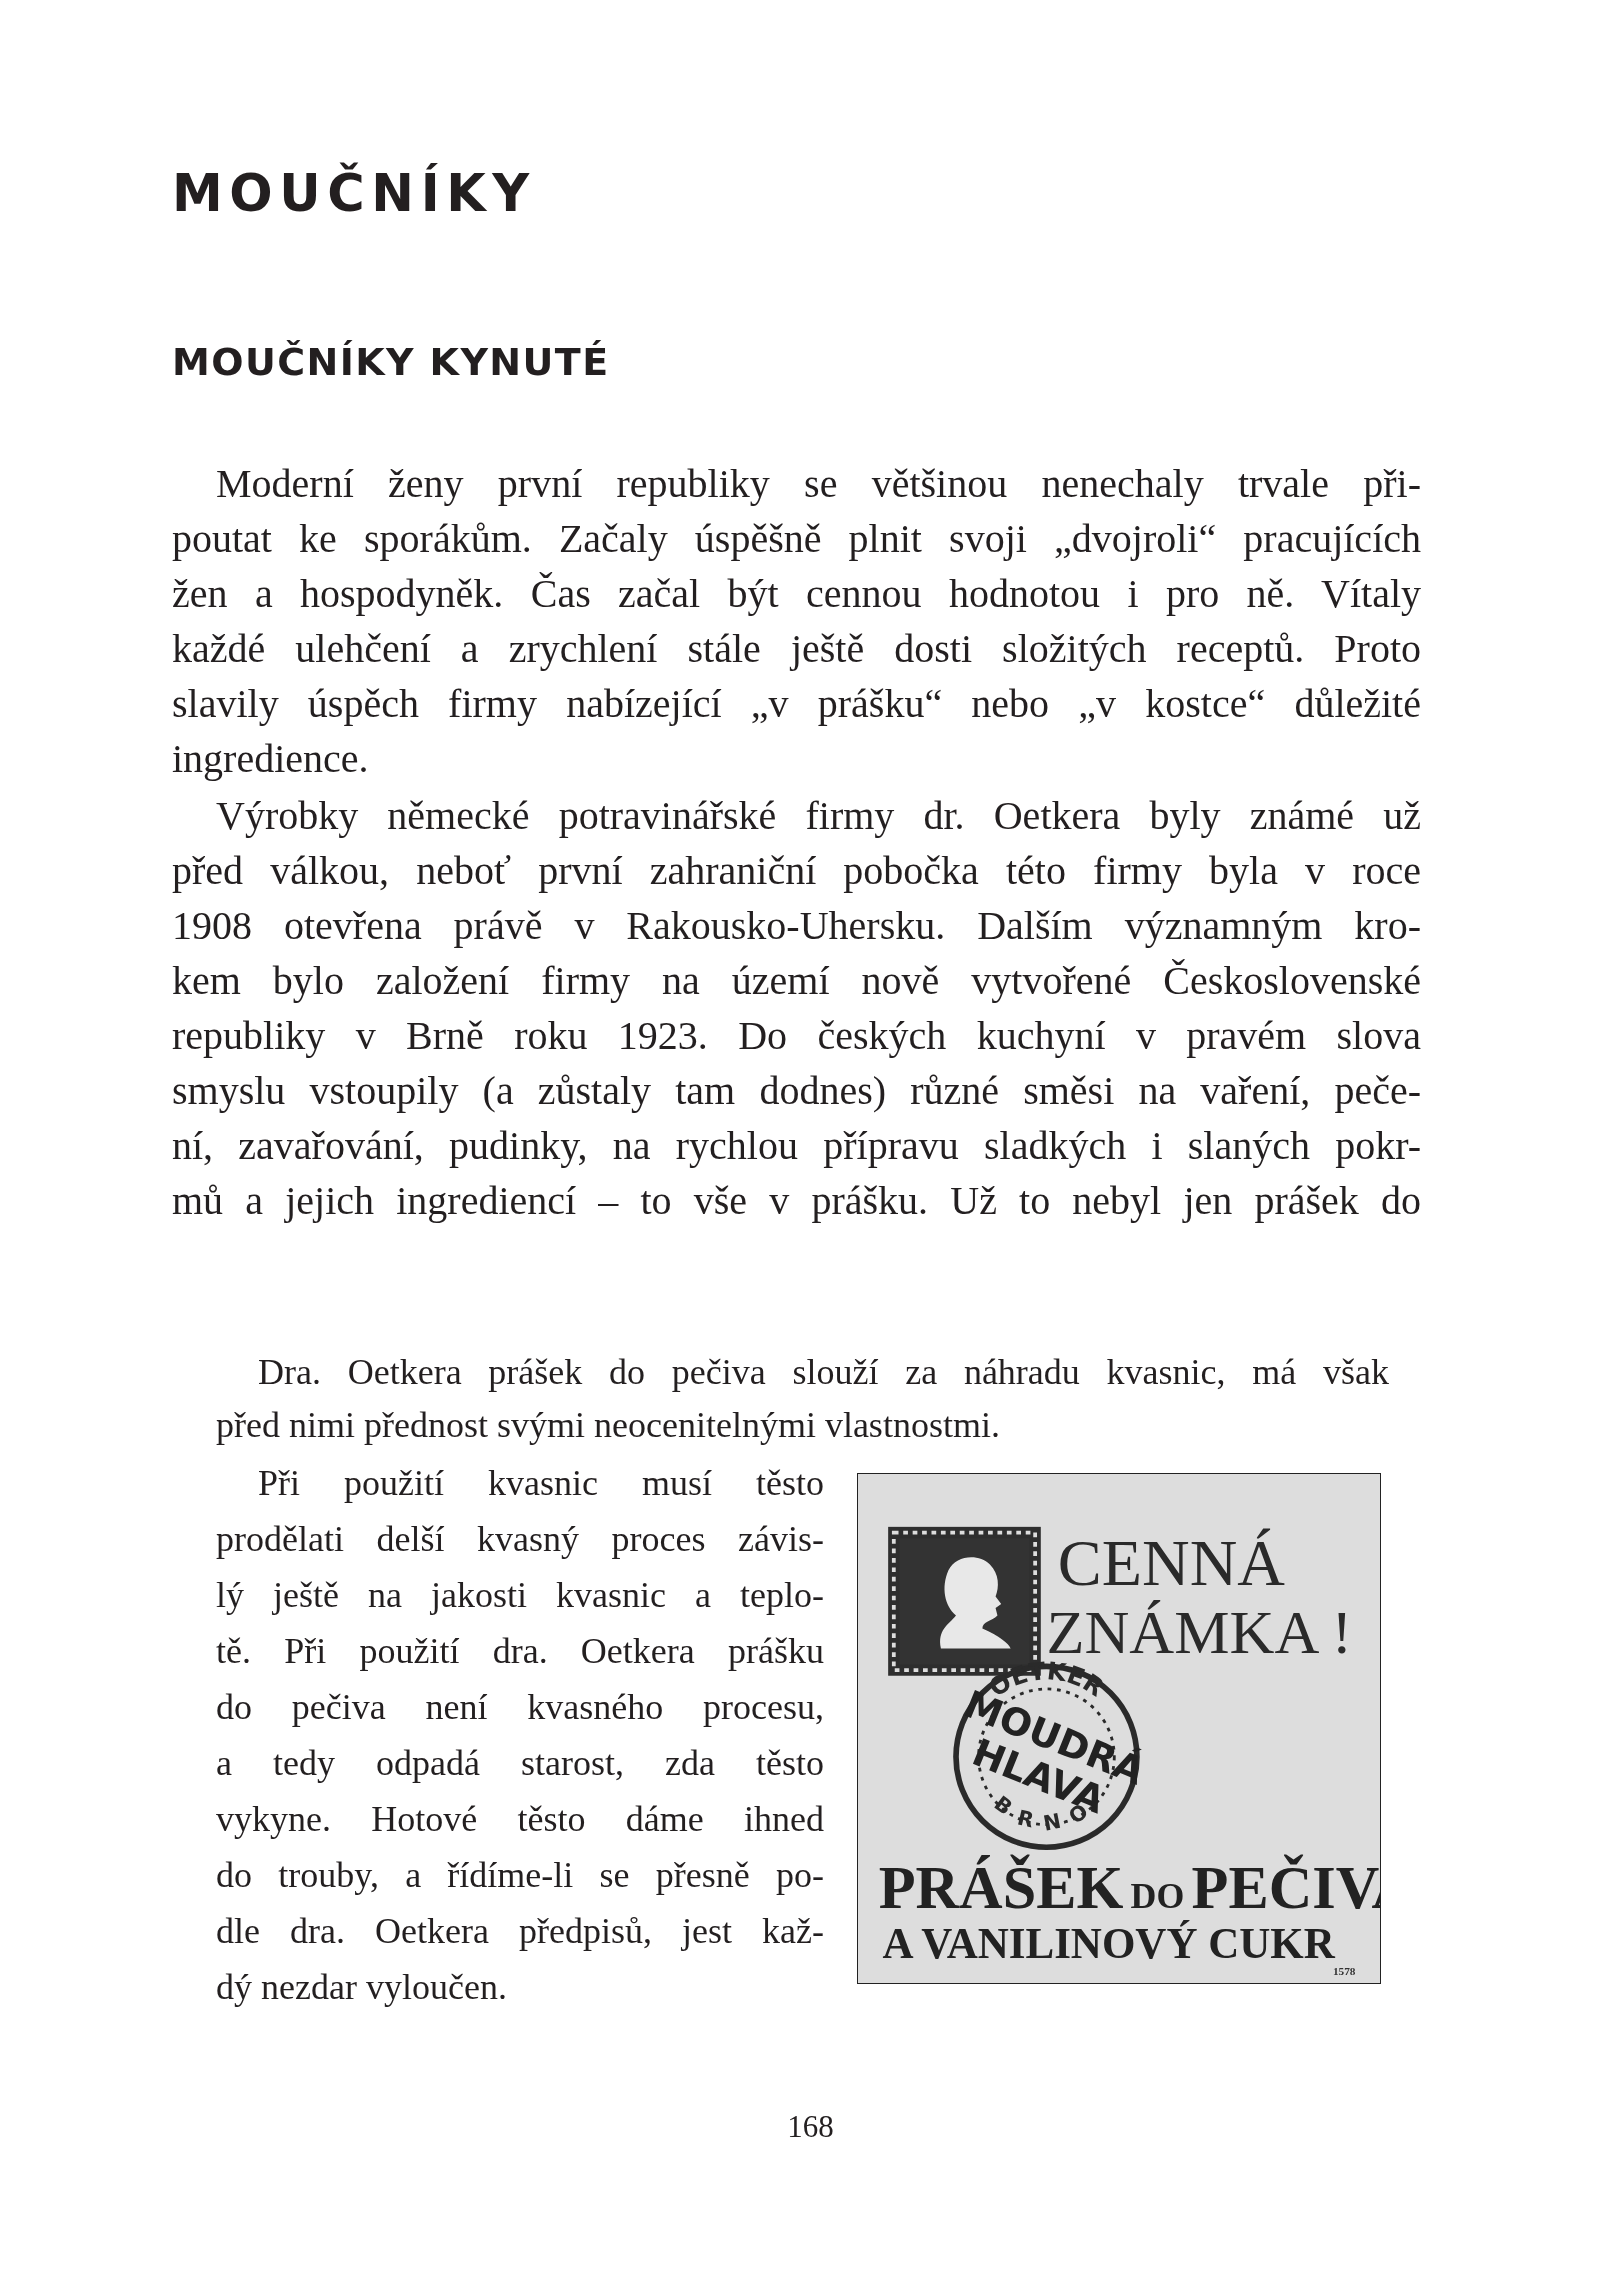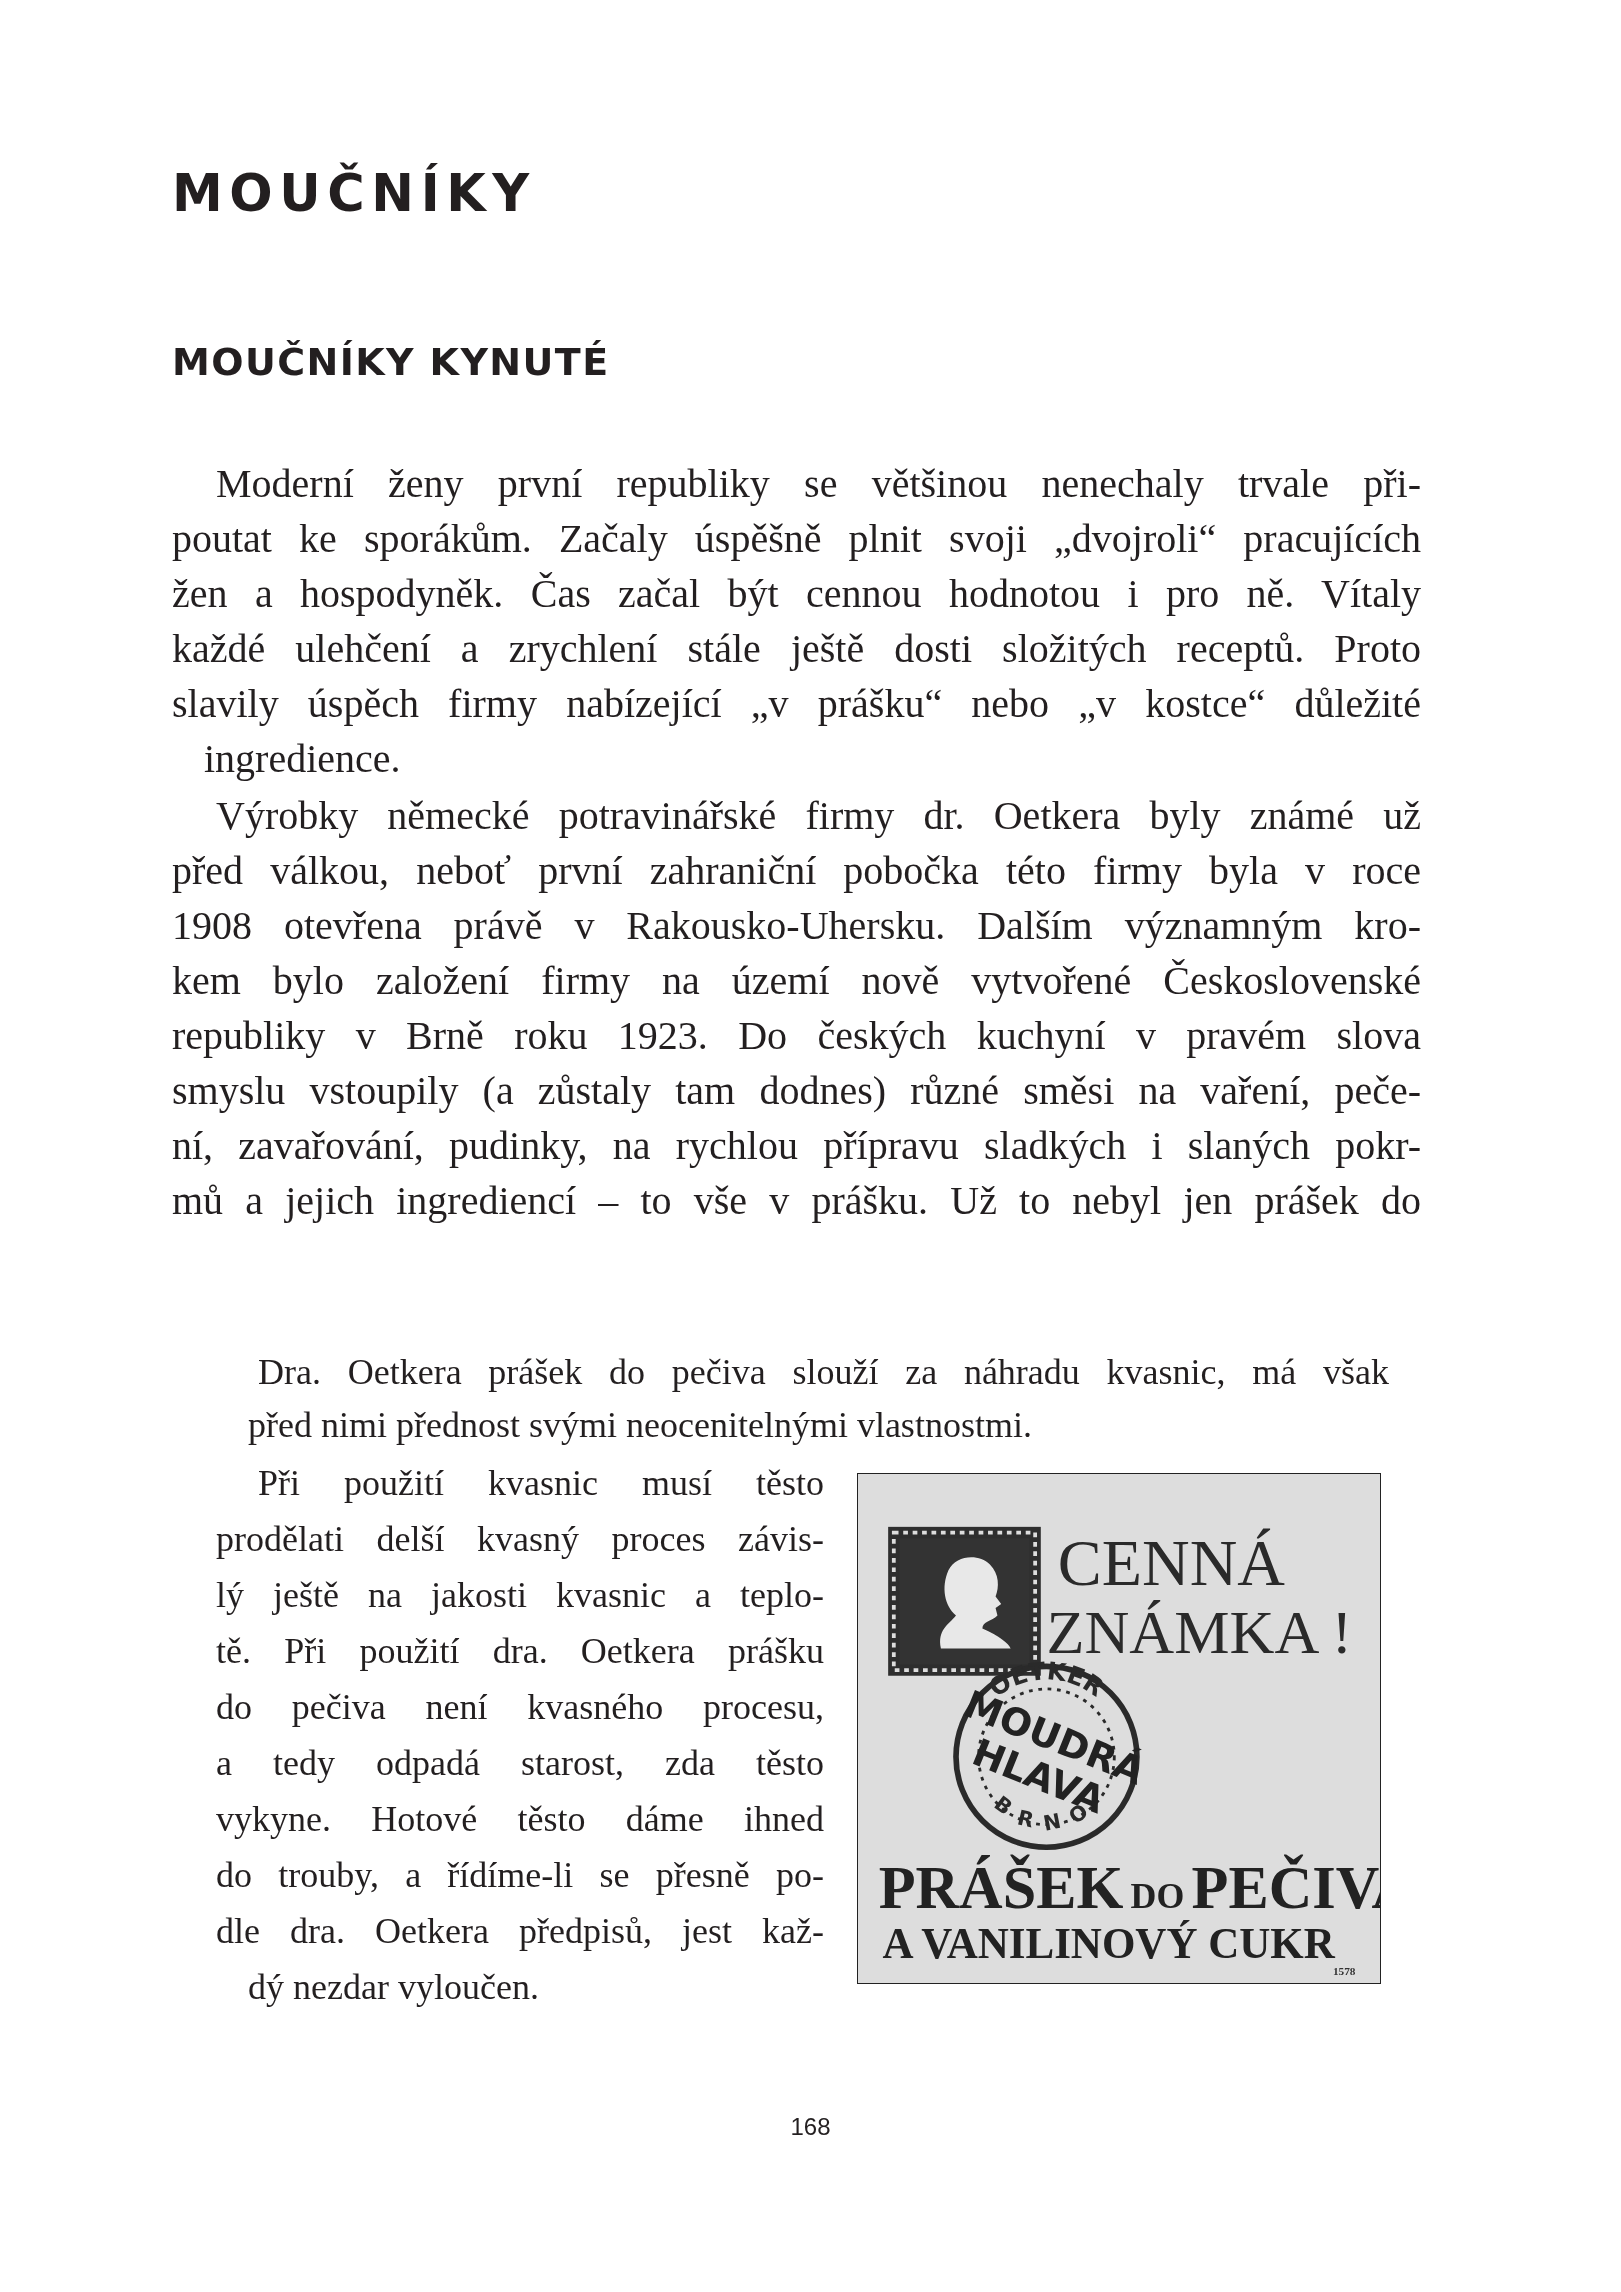--- a/index.html
+++ b/index.html
@@ -18,21 +18,21 @@
       font-size: 38px; letter-spacing: 1.4px; line-height: 53px; margin: 0;
       color: #231f20;
     }
 
     .body-text {
       position: absolute; left: 172px; width: 1249px;
       font-family: "Liberation Serif", serif; font-size: 40px; line-height: 55px;
       color: #231f20;
     }
     .line { display: block; white-space: nowrap; text-align: justify; text-align-last: justify; height: 55px; }
-    .line.last { text-align-last: left; margin-left: 32px; }
+    .line.last { text-align-last: left; }
     .line.indent { padding-left: 44px; }
 
     .excerpt {
       position: absolute; left: 216px;
       font-family: Liberation Serif, serif; font-size: 36px; line-height: 53px;
       color: #231f20;
     }
     .excerpt .line { height: 53px; }
     .excerpt .line.indent { padding-left: 42px; }
     .excerpt-top { top: 1346px; width: 1173px; }
@@ -40,21 +40,21 @@
     .excerpt-left .line { height: 56px; }
 
     .ad {
       position: absolute; left: 857px; top: 1473px; width: 524px; height: 511px;
       border: 1.9px solid #222; background: #dcdcdc; box-sizing: border-box; overflow: hidden;
     }
     .ad svg { width: 100%; height: 100%; display: block; }
 
     .page-number {
       position: absolute; left: 0; width: 1621px; top: 2108px; text-align: center;
-      font-family: Liberation Sans, sans-serif; font-size: 24px; line-height: 38px; color: #231f20;
+      font-family: Liberation Serif, serif; font-size: 31px; line-height: 38px; color: #231f20;
     }
   </style>
 </head>
 <body>
 
 <div class="page">
 
   <h1 class="h1">MOUČNÍKY</h1>
   <h2 class="h2">MOUČNÍKY KYNUTÉ</h2>
 

